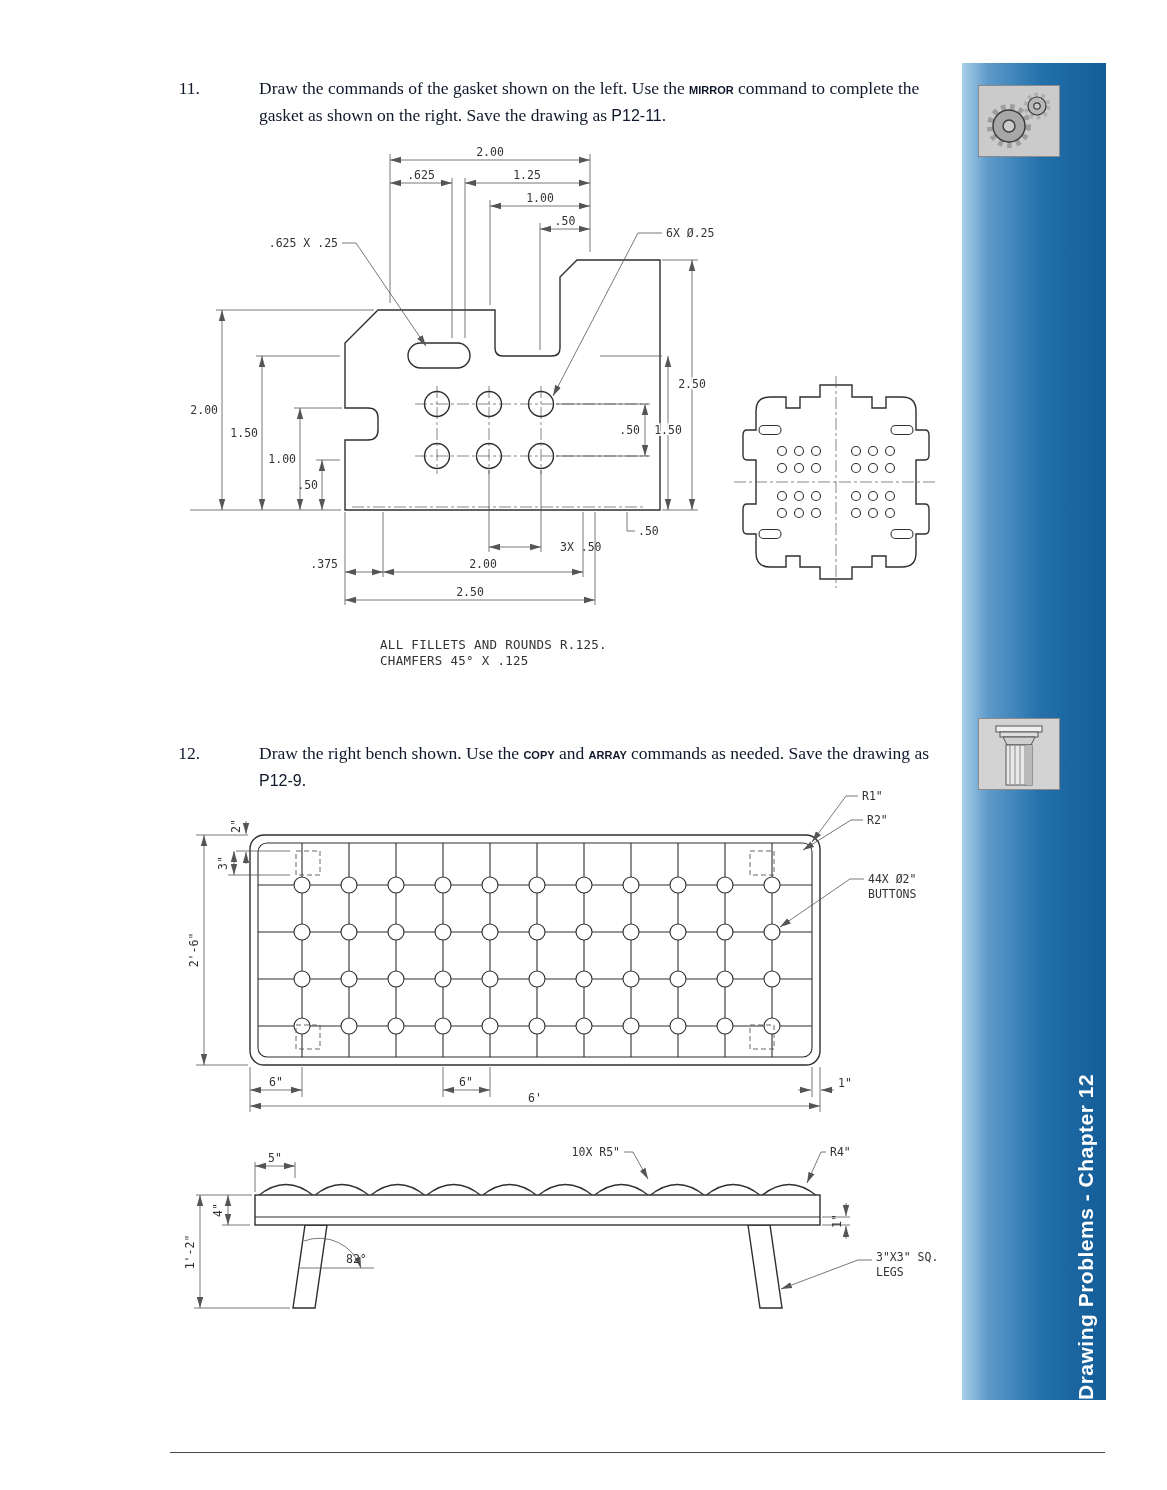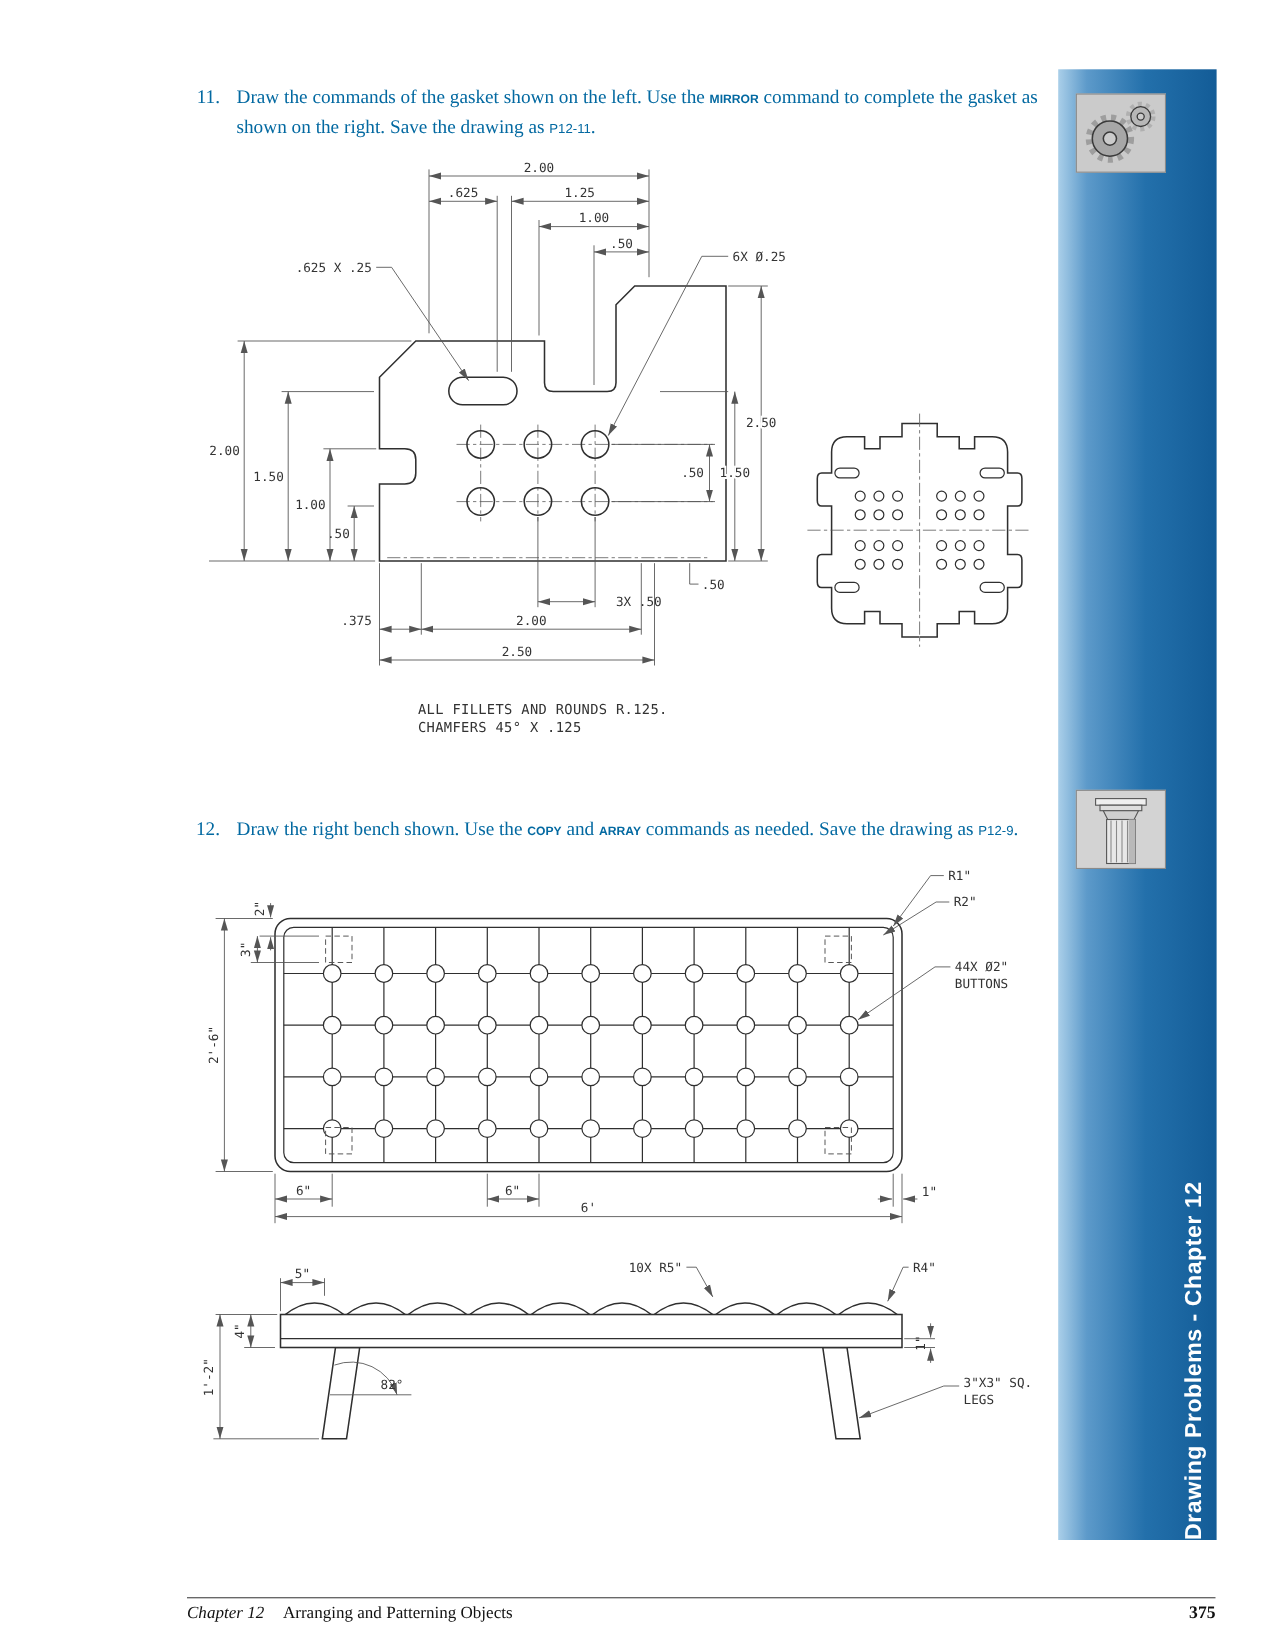--- a/index.html
+++ b/index.html
@@ -2,24 +2,24 @@
 <html><head>
 <meta charset="utf-8">
 <style>
   html,body{margin:0;padding:0;background:#fff;}
   .page{position:relative;width:1167px;height:1490px;background:#fff;overflow:hidden;
         font-family:"Liberation Serif",serif;}
   .abs{position:absolute;}
 
   
   .problem{position:absolute;left:170px;display:flex;width:792px;
-           font:17.5px/1.55 "Liberation Serif",serif;color:#0369a1;}
+           font:17.5px/1.55 "Liberation Serif",serif;color:#0f172a;gap:44px;}
   .pnum{width:30px;text-align:right;flex:none;margin-right:15px;}
   .cmd{font-family:"Liberation Sans",sans-serif;font-weight:bold;font-size:11px;}
-  .file{font-family:"Liberation Sans",sans-serif;font-size:12px;}
+  .file{font-family:"Liberation Sans",sans-serif;font-size:16px;}
 
   
   .s14 {stroke:#2f2f2f;stroke-width:1.4;fill:none;}
   .s14f{stroke:#2f2f2f;stroke-width:1.4;fill:#fff;}
   .s11 {stroke:#2f2f2f;stroke-width:1.1;fill:none;}
   .dim {stroke:#555;stroke-width:0.8;fill:none;}
   .cl  {stroke:#555;stroke-width:0.7;fill:none;stroke-dasharray:12 3 3 3;}
   .dash{stroke:#555;stroke-width:0.9;fill:none;stroke-dasharray:5 3;}
   .hole{fill:#fff;}
   text.dt{font:11.5px "DejaVu Sans Mono",monospace;fill:#333;}
@@ -373,21 +373,14 @@
       <path class="dim arrE" d="M 304 1241 A 44 44 0 0 1 361 1268"></path>
       <text class="dt" x="346" y="1263" text-anchor="start">82°</text>
 
       <path class="dim arrS" d="M 781 1289 L 858 1260 L 872 1260"></path>
       <text class="dt" x="876" y="1261" text-anchor="start">3"X3" SQ.</text>
       <text class="dt" x="876" y="1276" text-anchor="start">LEGS</text>
     </g>
   </svg>
 
   <div class="footer-rule"></div>
-  <div class="footer">
-    <span>
-      <span class="fchap">Chapter 12</span>
-      <span class="ftitle">Arranging and Patterning Objects</span>
-    </span>
-    <span class="fpage">375</span>
-  </div>
 
 </div>
 
 </body></html>

